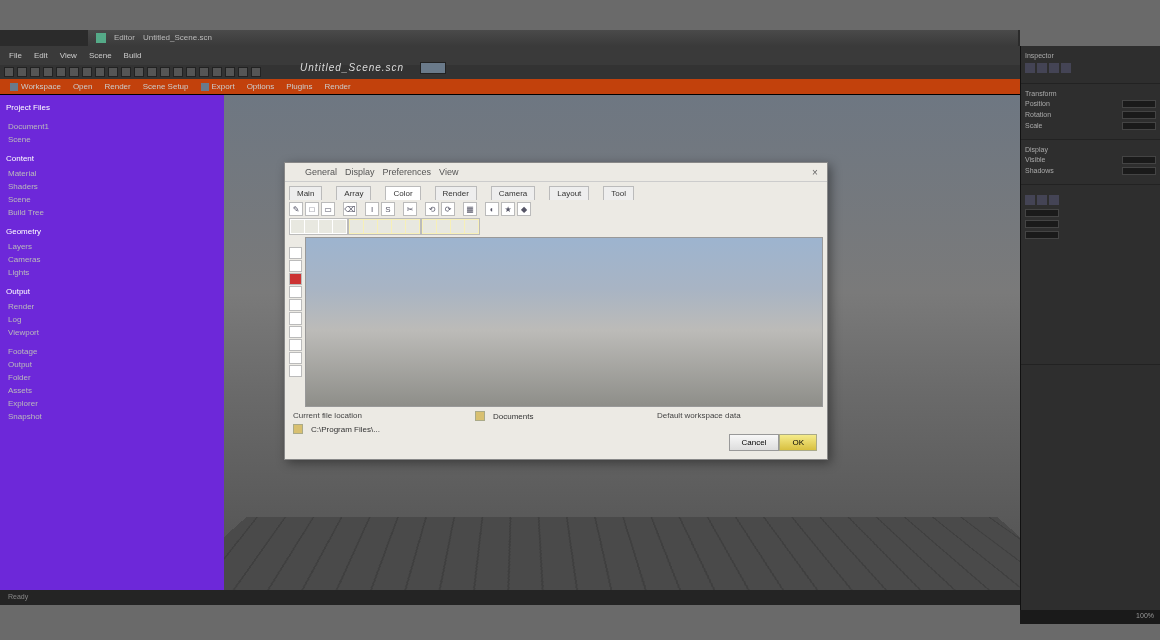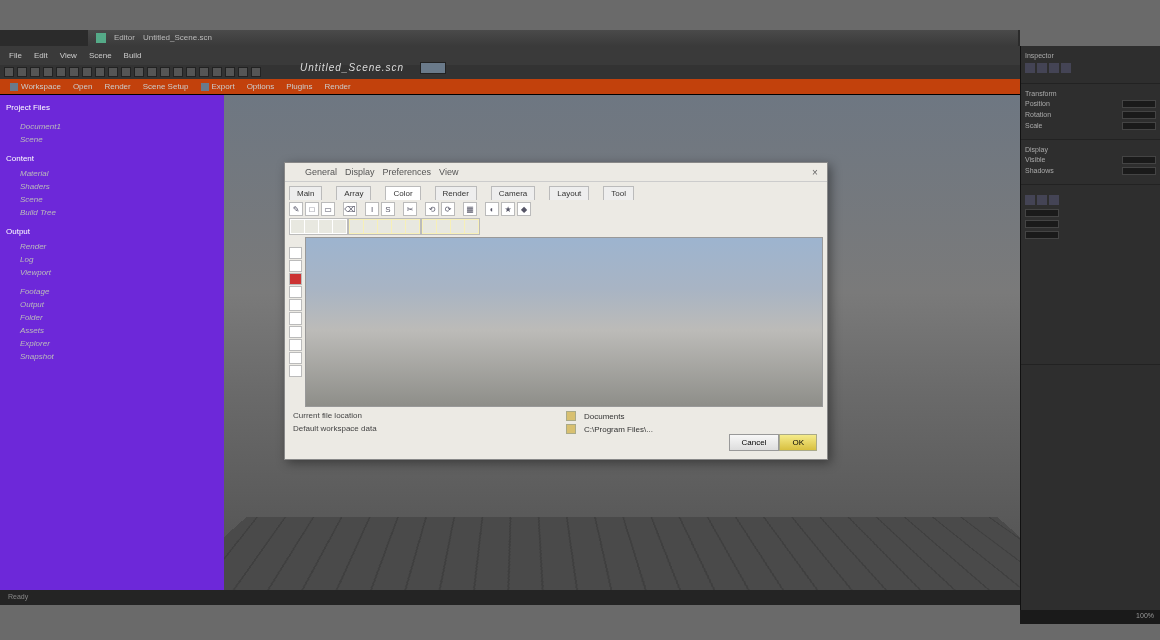--- a/index.html
+++ b/index.html
@@ -10,21 +10,21 @@
 .menubar { position:absolute; left:0; top:46px; width:1020px; height:19px; background:#3a3a3a; display:flex; gap:2px; padding:3px 4px; }
 .menubar span { color:#ccc; font-size:8px; padding:2px 5px; cursor:pointer; }
 .toolbar1 { position:absolute; left:0; top:65px; width:1020px; height:14px; background:#333; display:flex; gap:3px; padding:2px 4px; }
 .toolbar1 .tb { width:10px; height:10px; background:#555; border:1px solid #222; }
 .ribbonbar { position:absolute; left:0; top:79px; width:1020px; height:16px; background:#c2410c; display:flex; gap:4px; padding:3px 6px; border-bottom:1px solid #000; }
 .ribbonbar .chip { color:#ccc; font-size:8px; padding:1px 4px; cursor:pointer; display:flex; align-items:center; gap:3px; }
 .ribbonbar .ci { width:8px; height:8px; background:#6a7a8a; display:inline-block; }
 .leftpanel { position:absolute; left:0; top:95px; width:224px; height:495px; background:#6d28d9; color:#ddd; font-size:8px; padding:8px 6px; overflow:hidden; }
 .leftpanel .hdr { color:#fff; font-size:8px; margin-bottom:6px; }
 .leftpanel .sec { margin-top:10px; }
-.leftpanel .itm { margin:4px 12px; color:#bbb; padding-left:2px;font-style:italic; }
+.leftpanel .itm { margin:4px 0; color:#bbb; padding-left:2px; }
 .viewport { position:absolute; left:224px; top:95px; width:796px; height:495px; background:linear-gradient(#6e7782 0%,#7a7a7a 40%,#6a6a6a 60%,#505050 100%); overflow:hidden; }
 .floor { position:absolute; bottom:0; left:-60px; right:-60px; height:160px; background:repeating-linear-gradient(82deg,#3f3f3f 0 2px,#4a4a4a 2px 34px),linear-gradient(#555,#333); transform:perspective(600px) rotateX(56deg); transform-origin:bottom; }
 .rightdock { position:absolute; left:1020px; top:46px; width:140px; height:564px; background:#2e2e2e; border-left:1px solid #111; font-size:7px; color:#aaa; }
 .rightdock .grp { border-bottom:1px solid #222; padding:6px 4px; }
 .rightdock .row { display:flex; justify-content:space-between; margin:3px 0; }
 .rightdock .row .box { width:34px; height:8px; background:#1a1a1a; border:1px solid #444; }
 .rightdock .sw { display:flex; gap:2px; margin:4px 0; }
 .rightdock .sw i { width:10px; height:10px; background:#445; display:block; }
 .statusbar { position:absolute; left:0; top:590px; width:1020px; height:15px; background:#242424; color:#888; font-size:7px; padding:3px 8px; }
 .rstatus { position:absolute; left:1020px; top:610px; width:140px; height:14px; background:#1a1a1a; color:#999; font-size:7px; padding:2px 6px; text-align:right; }
@@ -38,21 +38,21 @@
 .dtoolrow { display:flex; gap:2px; padding:2px 4px; }
 .dtoolrow .t { width:14px; height:14px; background:#fff; border:1px solid #bbb; display:flex; align-items:center; justify-content:center; font-size:8px; color:#556; cursor:pointer; }
 .dtoolrow .sep { width:4px; }
 .dtoolrow2 { display:flex; padding:0 4px 2px; }
 .dtoolrow2 .seg { display:flex; gap:1px; background:#fff; border:1px solid #bbb; padding:1px; }
 .dtoolrow2 .seg.hl { background:#f7f0b8; }
 .dtoolrow2 .t { width:13px; height:13px; display:inline-block; background:#e8e8e0; font-size:8px; }
 .dcanvas { position:relative; margin:0 4px; height:170px; background:linear-gradient(#9db4cf 0%,#a8b4c4 30%,#bcbbb8 55%,#8e8e89 100%); border:1px solid #999; }
 .dside { position:absolute; left:4px; top:84px; width:14px; bottom:82px; display:flex; flex-direction:column; gap:1px; }
 .dside .t { width:13px; height:13px; background:#fff; border:1px solid #bbb; font-size:7px; cursor:pointer; }
-.dfoot { padding:4px 8px; display:grid; grid-template-columns:1fr 1fr; gap:3px 20px; }
+.dfoot { padding:4px 8px; display:grid; grid-template-columns:1fr 1fr 1fr; gap:3px 20px; }
 .dfoot .lbl { color:#444; font-size:8px; }
 .dfoot .val { color:#333; font-size:8px; display:flex; align-items:center; gap:8px; }
 .dfoot .ic { width:10px; height:10px; background:#d8c070; border:1px solid #aa8; display:inline-block; }
 .dbtns { position:absolute; right:10px; bottom:8px; display:flex; }
 .dbtns button { font-size:8px; padding:3px 12px; border:1px solid #999; background:linear-gradient(#f8f8f8,#ddd); cursor:pointer; }
 .dbtns button.pri { background:linear-gradient(#f5eb8a,#d8c040); border-color:#aa8; }
 .doctitle { position:absolute; left:300px; top:62px; color:#ddd; font-size:10px; font-style:italic; letter-spacing:1px; }
 .tabchip { position:absolute; left:420px; top:62px; width:26px; height:12px; background:#6a7a8a; border:1px solid #222; }
 </style>
 </head>
@@ -136,20 +136,26 @@
       <div class="itm">Scene</div>
     </div>
   <div class="sec">
       <div class="hdr">Content</div>
       <div class="itm">Material</div>
       <div class="itm">Shaders</div>
       <div class="itm">Scene</div>
       <div class="itm">Build Tree</div>
     </div>
   <div class="sec">
+      <div class="hdr">Geometry</div>
+      <div class="itm">Layers</div>
+      <div class="itm">Cameras</div>
+      <div class="itm">Lights</div>
+    </div>
+  <div class="sec">
       <div class="hdr">Output</div>
       <div class="itm">Render</div>
       <div class="itm">Log</div>
       <div class="itm">Viewport</div>
     </div>
   <div class="sec">
       <div class="itm">Footage</div>
       <div class="itm">Output</div>
       <div class="itm">Folder</div>
       <div class="itm">Assets</div>

